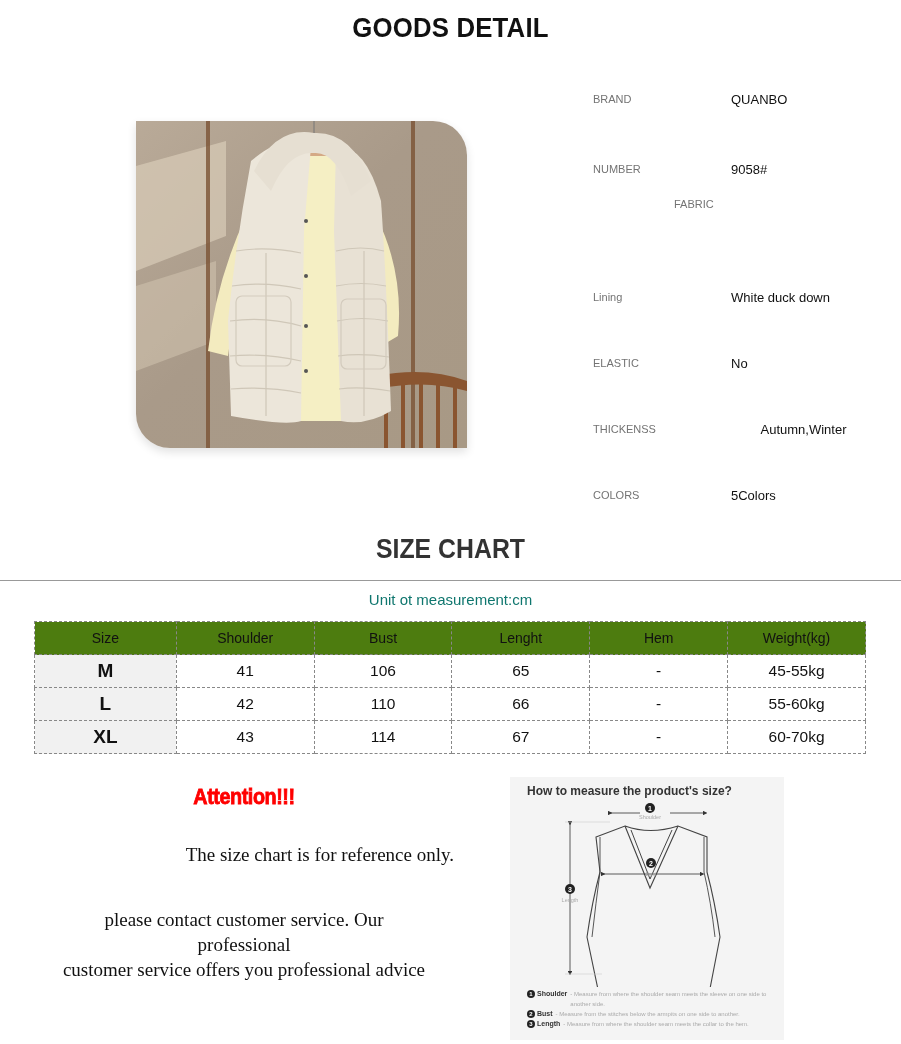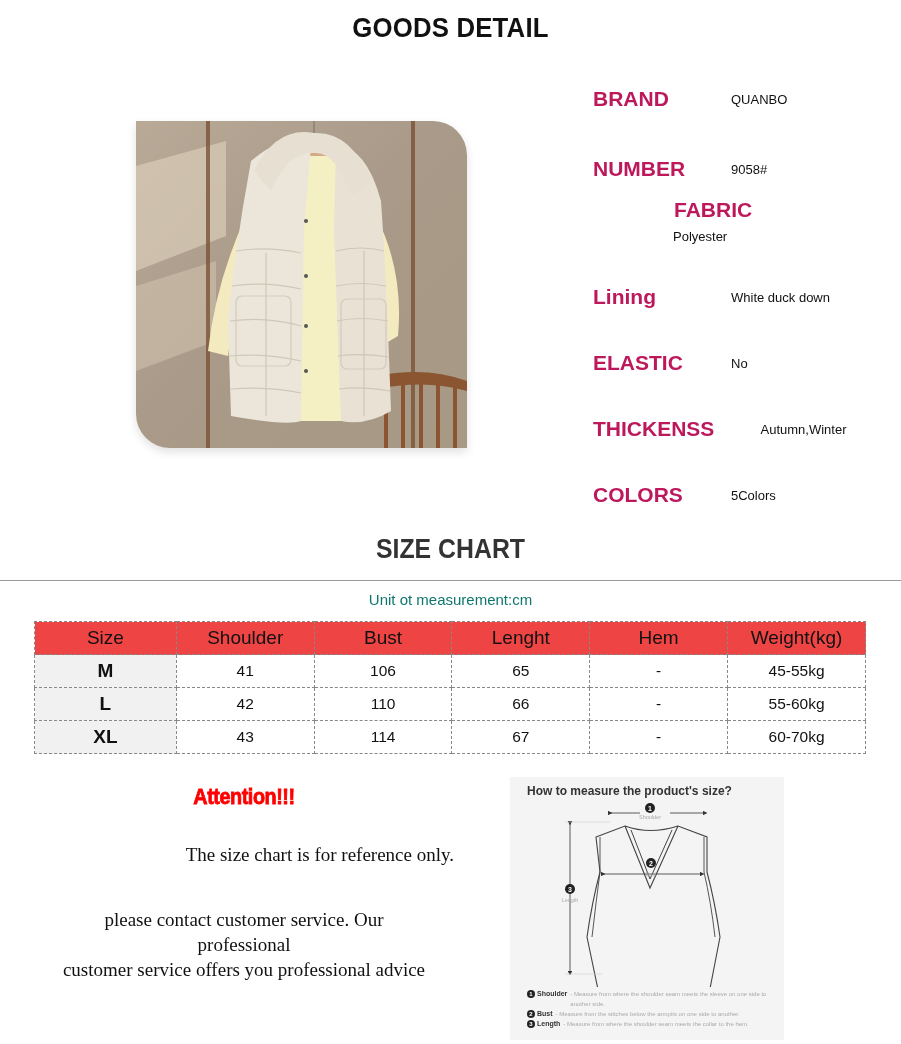--- a/index.html
+++ b/index.html
@@ -16,21 +16,21 @@
       position: absolute; left: 136px; top: 121px; width: 331px; height: 327px;
       border-radius: 0 34px 0 34px;
       overflow: hidden;
       background: linear-gradient(135deg, #b9aa98 0%, #a99a89 45%, #a89985 100%);
       box-shadow: 0 4px 10px rgba(0,0,0,0.12);
     }
     .product-photo svg { display: block; }
 
     .spec-list { position: absolute; left: 593px; top: 66px; width: 300px; }
     .spec-row { position: absolute; left: 0; width: 300px; height: 66px; display: flex; align-items: center; }
-    .spec-key { width: 138px; font-size: 21px; color: #be185d; font-weight: bold; }
+    .spec-key { width: 138px; font-size: 11px; color: #737373; }
     .spec-val { width: 140px; font-size: 13px; color: #111; line-height: 29px; }
 
     .size-title {
       position: absolute; left: 0; top: 534px; width: 901px; text-align: center;
       font-size: 27px; font-weight: bold; color: #333;
       transform: scaleX(0.92);
     }
     .divider { position: absolute; left: 0; top: 580px; width: 901px; height: 1px; background: #999; }
     .unit-note {
       position: absolute; left: 0; top: 591px; width: 901px; text-align: center;
@@ -38,21 +38,21 @@
     }
 
     .size-table {
       position: absolute; left: 34px; top: 621px; width: 832px;
       border-collapse: collapse;
     }
     .size-table td, .size-table th {
       border: 1px dashed #888; height: 33px; text-align: center;
       font-weight: normal;
     }
-    .size-table th { background: #ef4444; font-size: 19px; color: #111; }
+    .size-table th { background: #4d7c0f; font-size: 14px; color: #111; }
     .size-table td { font-size: 15.5px; color: #111; }
     .size-table td.size-cell { background: #f1f1f1; font-size: 19px; font-weight: bold; }
 
     .attention {
       position: absolute; left: 34px; top: 784px; width: 420px; text-align: center;
       font-family: "Liberation Sans", sans-serif; font-weight: bold; font-size: 22px;
       color: #ff0000; letter-spacing: -0.5px; transform: scaleX(0.9);
       -webkit-text-stroke: 0.8px #ff0000;
     }
     .ref-note {
@@ -147,21 +147,20 @@
   <div class="spec-row" style="top:0px;">
     <div class="spec-key">BRAND</div>
     <div class="spec-val">QUANBO</div>
   </div>
   <div class="spec-row" style="top:70px;">
     <div class="spec-key">NUMBER</div>
     <div class="spec-val">9058#</div>
   </div>
   <div class="spec-row" style="top:132px;flex-direction:column;">
     <div class="spec-key">FABRIC</div>
-    <div class="spec-val">Polyester</div>
   </div>
   <div class="spec-row" style="top:198px;">
     <div class="spec-key">Lining</div>
     <div class="spec-val" style="width:110px;">White duck down</div>
   </div>
   <div class="spec-row" style="top:264px;">
     <div class="spec-key">ELASTIC</div>
     <div class="spec-val">No</div>
   </div>
   <div class="spec-row" style="top:330px;gap:37px;">

